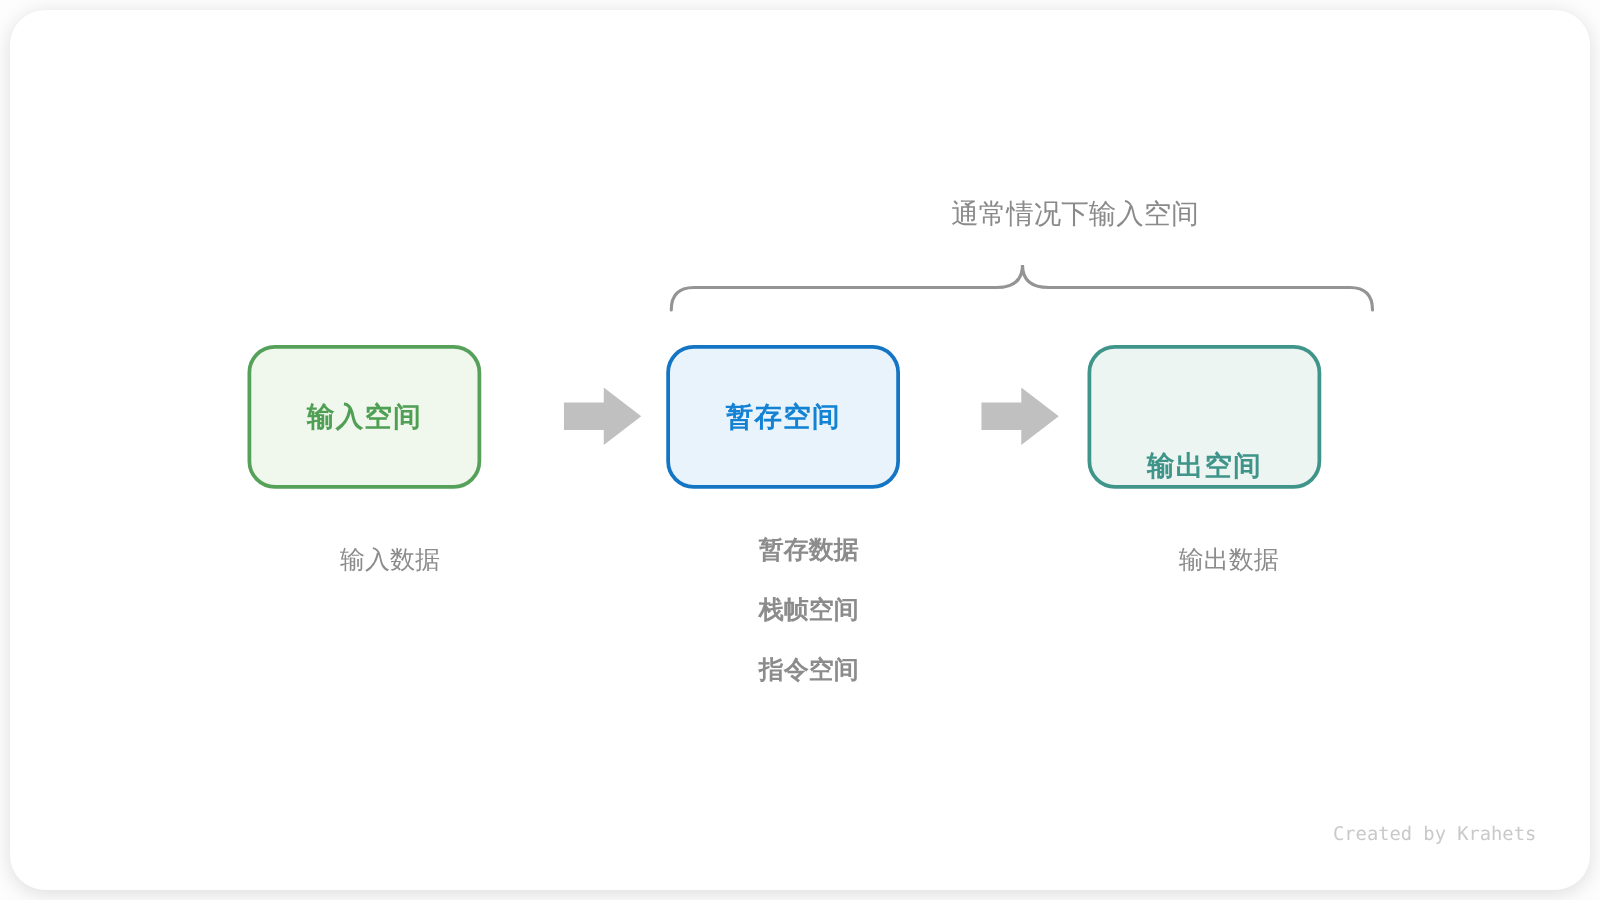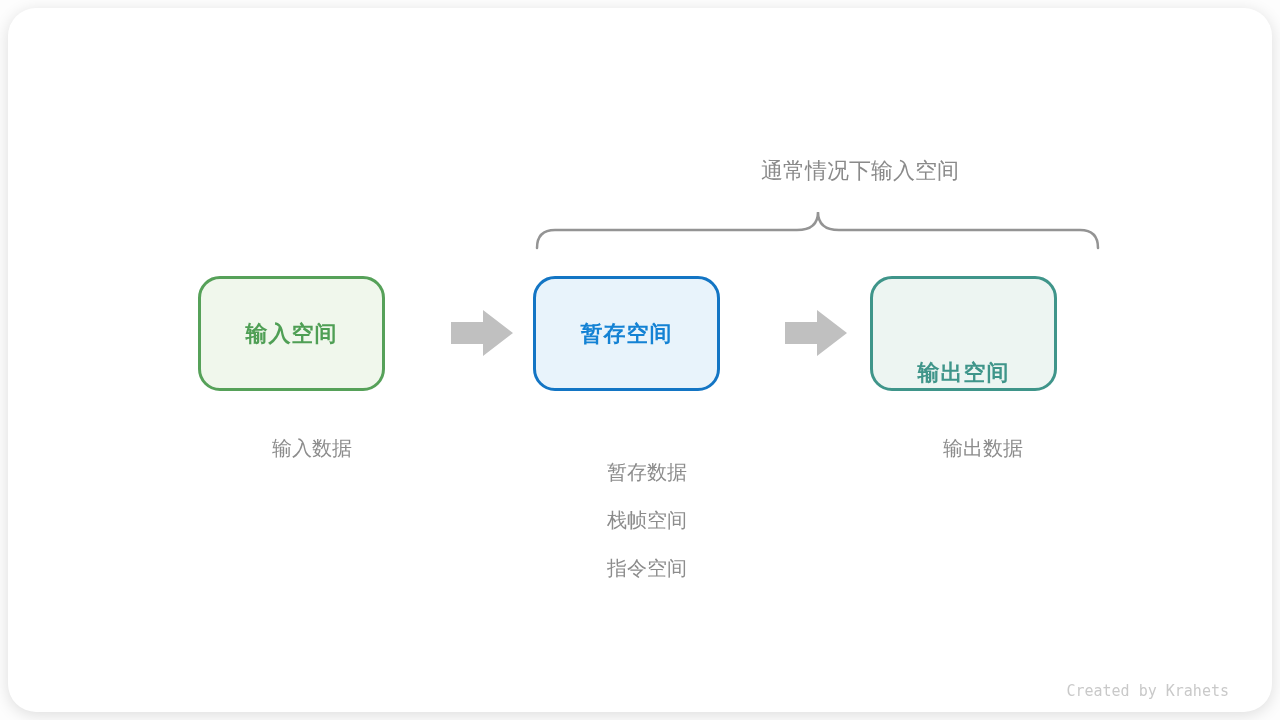--- a/index.html
+++ b/index.html
@@ -65,26 +65,26 @@
   .sublabel {
     position: absolute;
     color: #8c8c8c;
     font-size: 20px;
     line-height: 48px;
     text-align: center;
     transform: translateX(-50%);
     white-space: nowrap;
   }
   .sub-input  { left: 304px; top: 416px; }
-  .sub-temp   { left: 639px; top: 440px; }
+  .sub-temp   { left: 639px; top: 408px; font-weight: bold; }
   .sub-output { left: 975px; top: 416px; }
   
   .credit {
     position: absolute;
-    right: 43px; bottom: 12px;
+    right: 43px; bottom: 36px;
     font-family: "DejaVu Sans Mono", "Liberation Mono", monospace;
     font-size: 15px;
     color: #c9c9c9;
   }
 </style>
 </head>
 <body>
 
 <div class="card">
 

